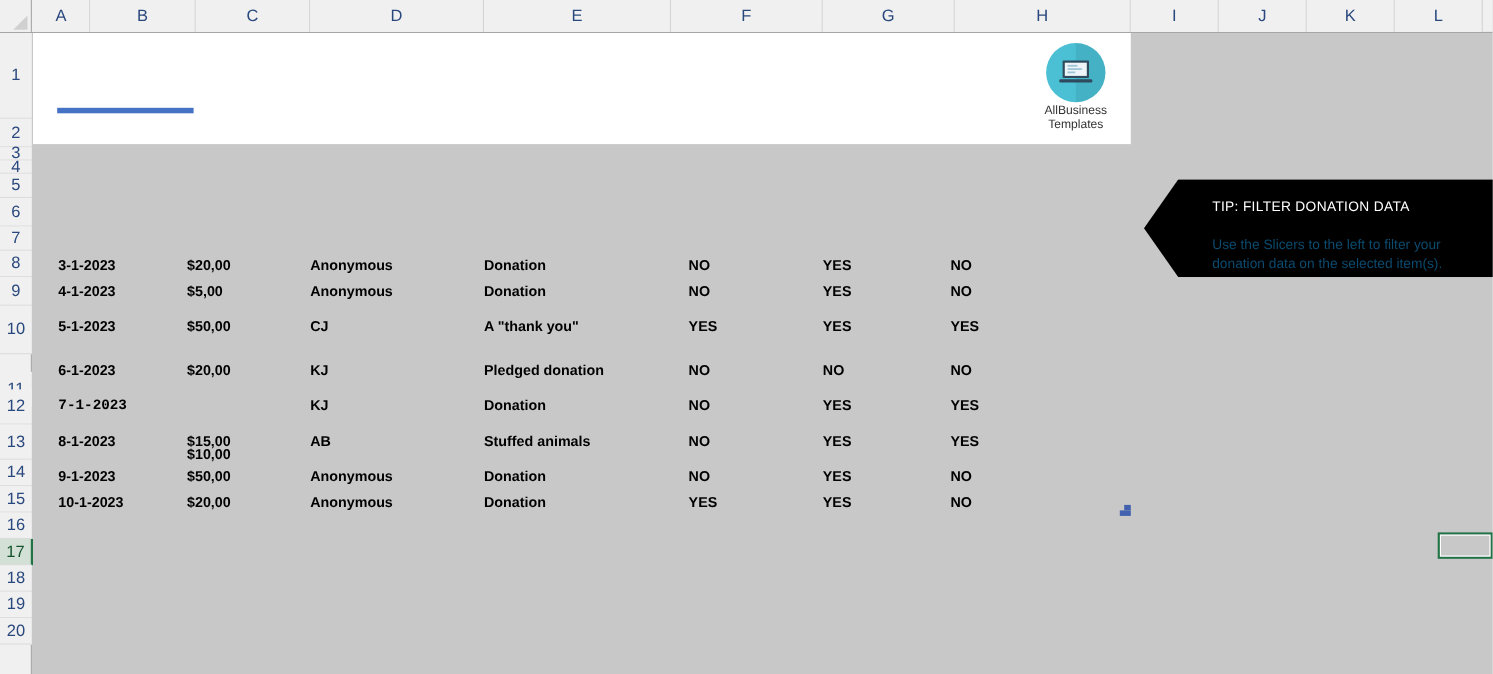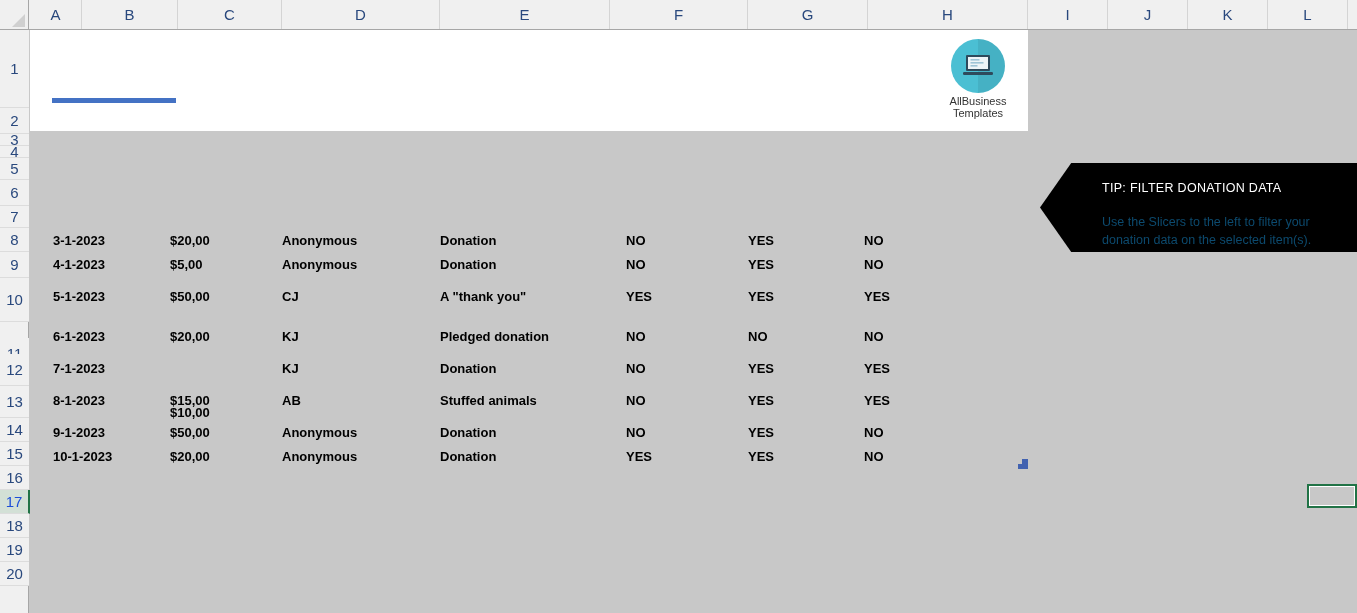--- a/index.html
+++ b/index.html
@@ -68,21 +68,21 @@
     border-bottom: 1px solid #dcdcdc;
     color: #29487d;
     font-size: 15px;
     display: flex;
     align-items: center;
     justify-content: center;
     background: #f0f0f0;
   }
   .row-head.active {
     background: #d3e0d6;
-    color: #1d4ed8;
+    color: #14532d;
     border-right: 2px solid #217346;
     width: 30px;
   }
 
   
   .sheet {
     position: absolute;
     left: 30px; top: 30px;
     width: 1327px; height: 583px;
     background: #c8c8c8;
@@ -337,21 +337,21 @@
         <div class="cell" style="left: 596px; top: 259px;">YES</div>
         <div class="cell" style="left: 718px; top: 259px;">YES</div>
         <div class="cell" style="left: 834px; top: 259px;">YES</div>
         <div class="cell" style="left: 23px; top: 299px;">6-1-2023</div>
         <div class="cell" style="left: 140px; top: 299px;">$20,00</div>
         <div class="cell" style="left: 252px; top: 299px;">KJ</div>
         <div class="cell" style="left: 410px; top: 299px;">Pledged donation</div>
         <div class="cell" style="left: 596px; top: 299px;">NO</div>
         <div class="cell" style="left: 718px; top: 299px;">NO</div>
         <div class="cell" style="left: 834px; top: 299px;">NO</div>
-        <div class="cell" style="left: 23px; top: 331px;">7-1-2023</div>
+        <div class="cell" style="left: 23px; top: 331px; font-family: Liberation Mono, monospace;">7-1-2023</div>
         <div class="cell" style="left: 140px; top: 331px; margin-top: 44px;">$10,00</div>
         <div class="cell" style="left: 252px; top: 331px;">KJ</div>
         <div class="cell" style="left: 410px; top: 331px;">Donation</div>
         <div class="cell" style="left: 596px; top: 331px;">NO</div>
         <div class="cell" style="left: 718px; top: 331px;">YES</div>
         <div class="cell" style="left: 834px; top: 331px;">YES</div>
         <div class="cell" style="left: 23px; top: 363px;">8-1-2023</div>
         <div class="cell" style="left: 140px; top: 363px;">$15,00</div>
         <div class="cell" style="left: 252px; top: 363px;">AB</div>
         <div class="cell" style="left: 410px; top: 363px;">Stuffed animals</div>

